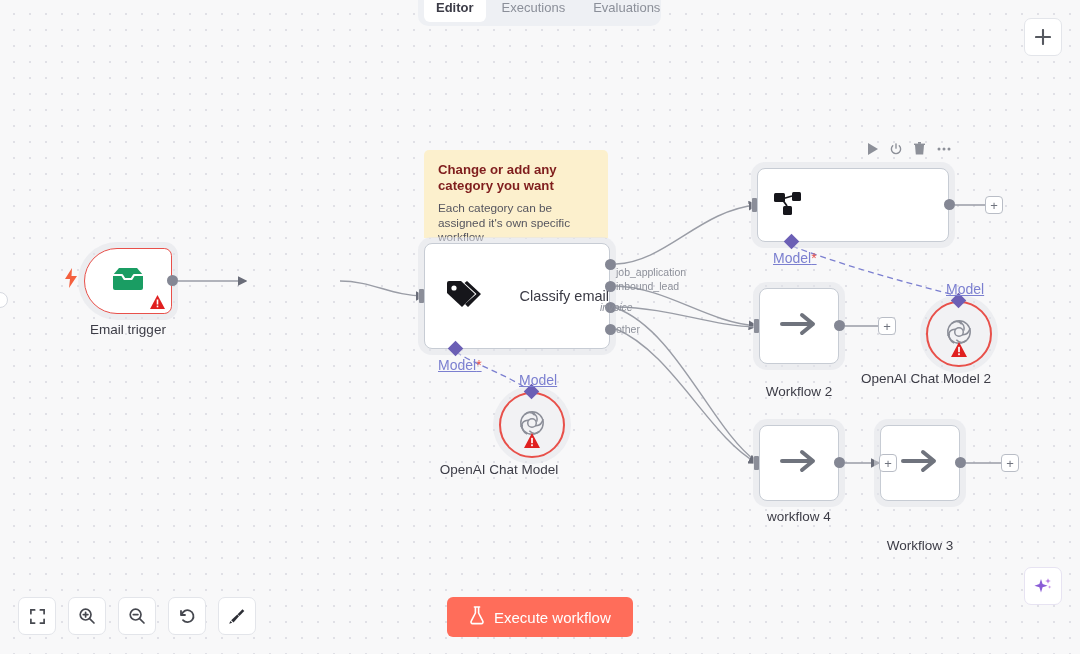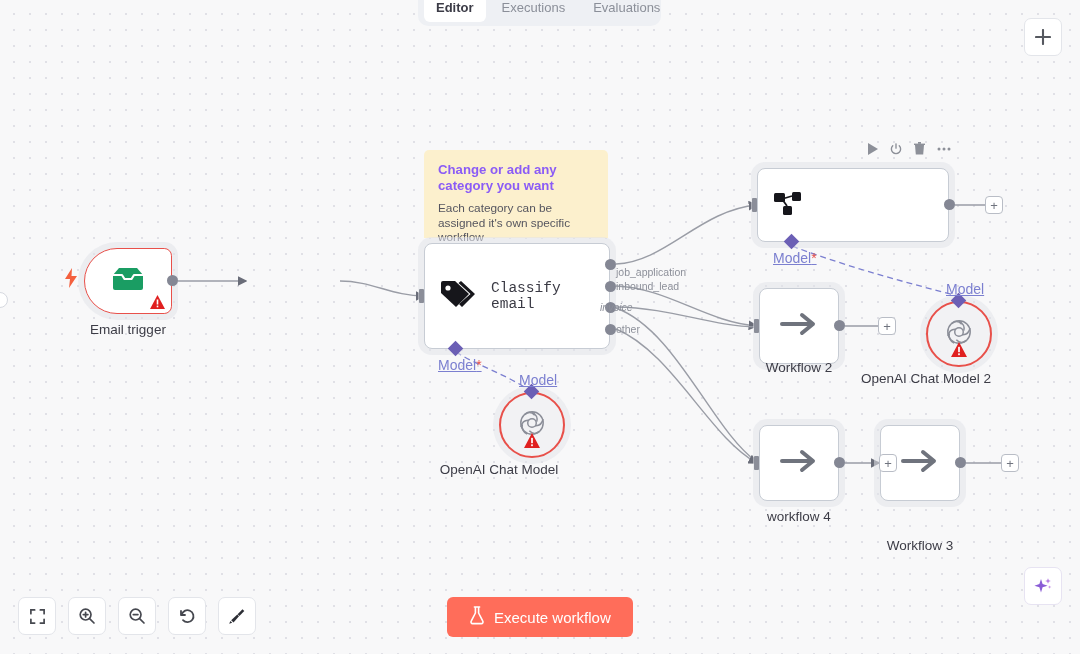--- a/index.html
+++ b/index.html
@@ -106,21 +106,21 @@
     background: #f2f2f4; border: 2px solid #e8504a;
     box-shadow: 0 0 0 6px rgba(226,228,234,.5);
     display: flex; align-items: center; justify-content: center; z-index: 5;
   }
 
   
   .sticky {
     position: absolute; left: 424px; top: 150px; width: 184px; height: 88px;
     background: #fcf0cd; border-radius: 5px 5px 0 0; padding: 12px 14px 0 14px; z-index: 3;
   }
-  .sticky h4 { font-size: 13.2px; color: #8b5cf6; line-height: 16px; font-weight: 700; }
+  .sticky h4 { font-size: 13.2px; color: #7f1d1d; line-height: 16px; font-weight: 700; }
   .sticky p  { font-size: 11.8px; color: #55555f; line-height: 14.5px; margin-top: 7px; }
 
   
   .ntool {
     position: absolute; display: flex; gap: 12px; align-items: center; z-index: 8;
   }
   .ntool span { color: #8d9099; cursor: pointer; display: flex; }
 
   
   .ctrlbar { position: absolute; left: 18px; top: 597px; display: flex; gap: 12px; z-index: 20; }
@@ -223,21 +223,21 @@
             <rect x="6.7" y="10.6" width="1.6" height="1.7" fill="#fff"></rect>
           </svg>
       </span>
     </div>
     <div class="dot-out" style="left:83px; top:27px;"></div>
     <div class="nlabel" style="top:74px;">Email trigger</div>
   </div>
 
 
   <div class="node" style="left:424px; top:243px;">
-    <div class="nbox" style="width:186px;height:106px; justify-content:space-between; padding-left:14px; gap:14px;font-family:Liberation Mono, monospace;">
+    <div class="nbox" style="width:186px;height:106px; justify-content:space-between; padding-left:20px; gap:14px;">
       <span>
         <svg width="38" height="30" viewBox="0 0 38 30">
           <path d="M2 4 A2 2 0 0 1 4 2 H16 L30 15 L17 28 L2 14 Z" fill="#16161b"></path>
           <circle cx="9" cy="9" r="2.6" fill="#fff"></circle>
           <path d="M22 2 L36 15 L23 28 L20 25 L31.5 15 L19.5 4 Z" fill="#16161b"></path>
         </svg>
       </span>
       <span style="font-size:14.5px; color:#3a3a44;">Classify email</span>
     </div>
     <div class="stub-in" style="left:-5px; top:46px;"></div>
@@ -306,21 +306,21 @@
       <span>
         <svg width="38" height="28" viewBox="0 0 38 28">
             <path d="M2 14 H30" stroke="#6f737d" stroke-width="4" stroke-linecap="round"></path>
             <path d="M22 5 L33 14 L22 23" fill="none" stroke="#6f737d" stroke-width="4" stroke-linecap="round" stroke-linejoin="round"></path>
           </svg>
       </span>
     </div>
     <div class="stub-in" style="left:-5px; top:31px;"></div>
     <div class="dot-out" style="left:75px; top:32px;"></div>
     <div class="plusbtn" style="left:119px; top:29px;">+</div>
-    <div class="nlabel" style="top:72px;">Workflow 2</div>
+    <div class="nlabel" style="top:96px;">Workflow 2</div>
   </div>
 
   <div class="node" style="left:759px; top:425px;">
     <div class="nbox" style="width:80px;height:76px;">
       <span>
         <svg width="38" height="28" viewBox="0 0 38 28">
             <path d="M2 14 H30" stroke="#6f737d" stroke-width="4" stroke-linecap="round"></path>
             <path d="M22 5 L33 14 L22 23" fill="none" stroke="#6f737d" stroke-width="4" stroke-linecap="round" stroke-linejoin="round"></path>
           </svg>
       </span>

